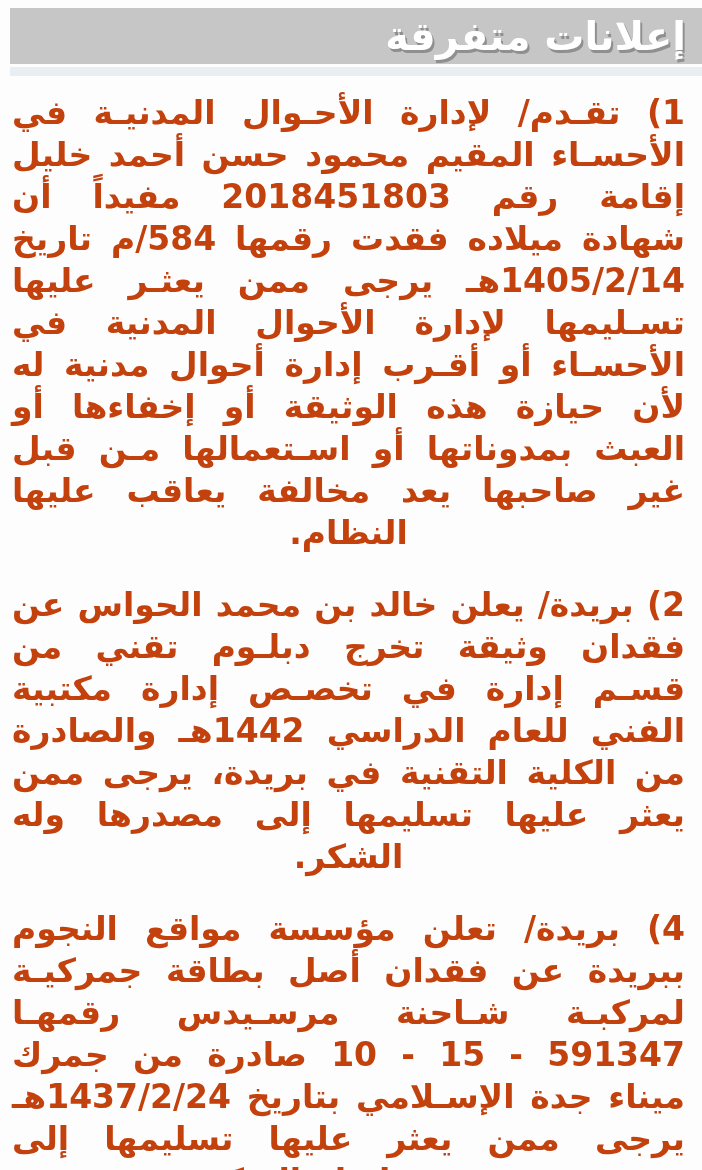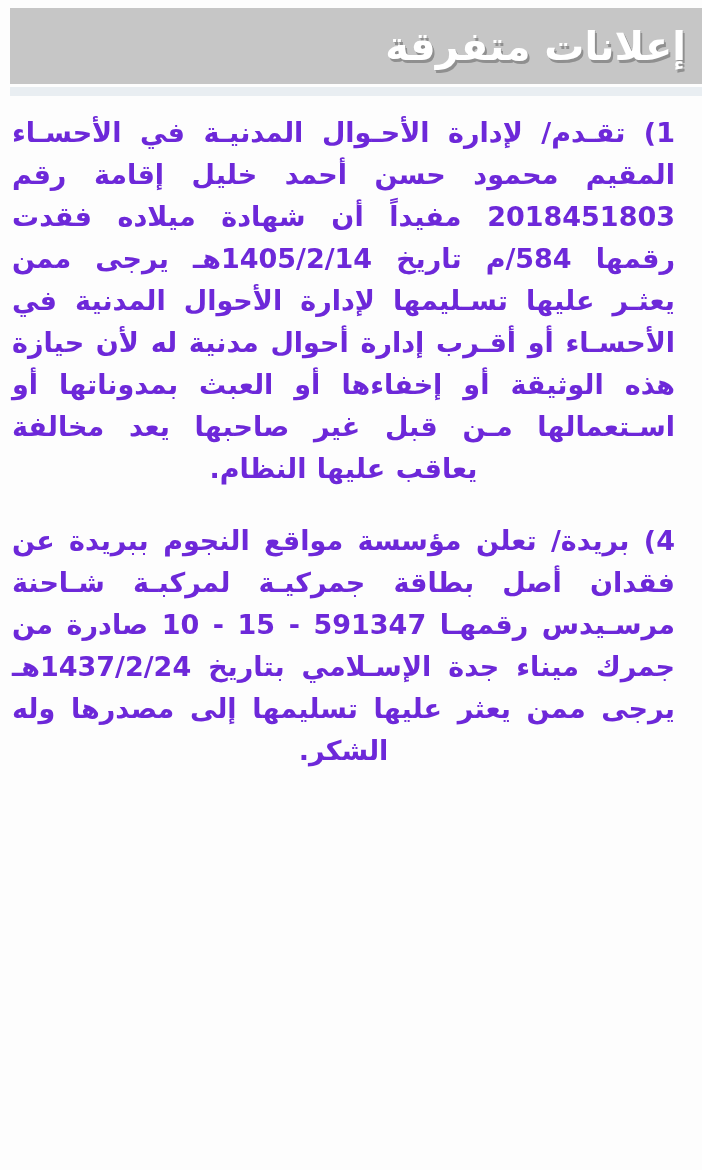--- a/index.html
+++ b/index.html
@@ -4,21 +4,21 @@
 <style>
   * { box-sizing: border-box; }
   html, body {
     margin: 0; padding: 0;
     width: 702px; height: 1170px;
     background: #fdfdfd;
     overflow: hidden;
     font-family: "DejaVu Sans", sans-serif;
   }
   .banner {
-    height: 76px;
+    height: 56px;
     margin: 8px 0 0 10px; 
     background: #c6c6c6;
     display: flex;
     align-items: center;
     justify-content: flex-start; 
     padding: 0 16px;
   }
   .banner-title {
     margin: 0;
     font-size: 40px;
@@ -30,36 +30,37 @@
   .accent-strip {
     height: 9px;
     margin: 3px 0 0 10px;
     background: #e9eef2;
   }
   .ads {
     padding: 16px 12px 0 12px;
     direction: rtl;
   }
   .ad {
-    margin: 0 15px 30px 0;
-    font-size: 27px;
+    margin: 0 5px 30px 0;
+    font-size: 33px;
     font-weight: bold;
     line-height: 42px;
-    color: #6d28d9;
+    color: #c2410c;
     text-align: justify;
     text-align-last: center;
     word-spacing: 1px;
   }
 </style>
 </head>
 <body>
 
 <header class="banner">
   <h1 class="banner-title">إعلانات متفرقة</h1>
 </header>
 
 <div class="accent-strip"></div>
 
 <main class="ads">
   <p class="ad">1) تقـدم/ لإدارة الأحـوال المدنيـة في الأحسـاء المقيم محمود حسن أحمد خليل إقامة رقم 2018451803 مفيداً أن شهادة ميلاده فقدت رقمها 584/م تاريخ 1405/2/14هـ يرجى ممن يعثـر عليها تسـليمها لإدارة الأحوال المدنية في الأحسـاء أو أقـرب إدارة أحوال مدنية له لأن حيازة هذه الوثيقة أو إخفاءها أو العبث بمدوناتها أو اسـتعمالها مـن قبل غير صاحبها يعد مخالفة يعاقب عليها النظام.</p>
+  <p class="ad">2) بريدة/ يعلن خالد بن محمد الحواس عن فقدان وثيقة تخرج دبلـوم تقني من قسـم إدارة في تخصـص إدارة مكتبية الفني للعام الدراسي 1442هـ والصادرة من الكلية التقنية في بريدة، يرجى ممن يعثر عليها تسليمها إلى مصدرها وله الشكر.</p>
   <p class="ad">4) بريدة/ تعلن مؤسسة مواقع النجوم ببريدة عن فقدان أصل بطاقة جمركيـة لمركبـة شـاحنة مرسـيدس رقمهـا 591347 - 15 - 10 صادرة من جمرك ميناء جدة الإسـلامي بتاريخ 1437/2/24هـ يرجى ممن يعثر عليها تسليمها إلى مصدرها وله الشكر.</p>
 
 </main>
 
 </body></html>

